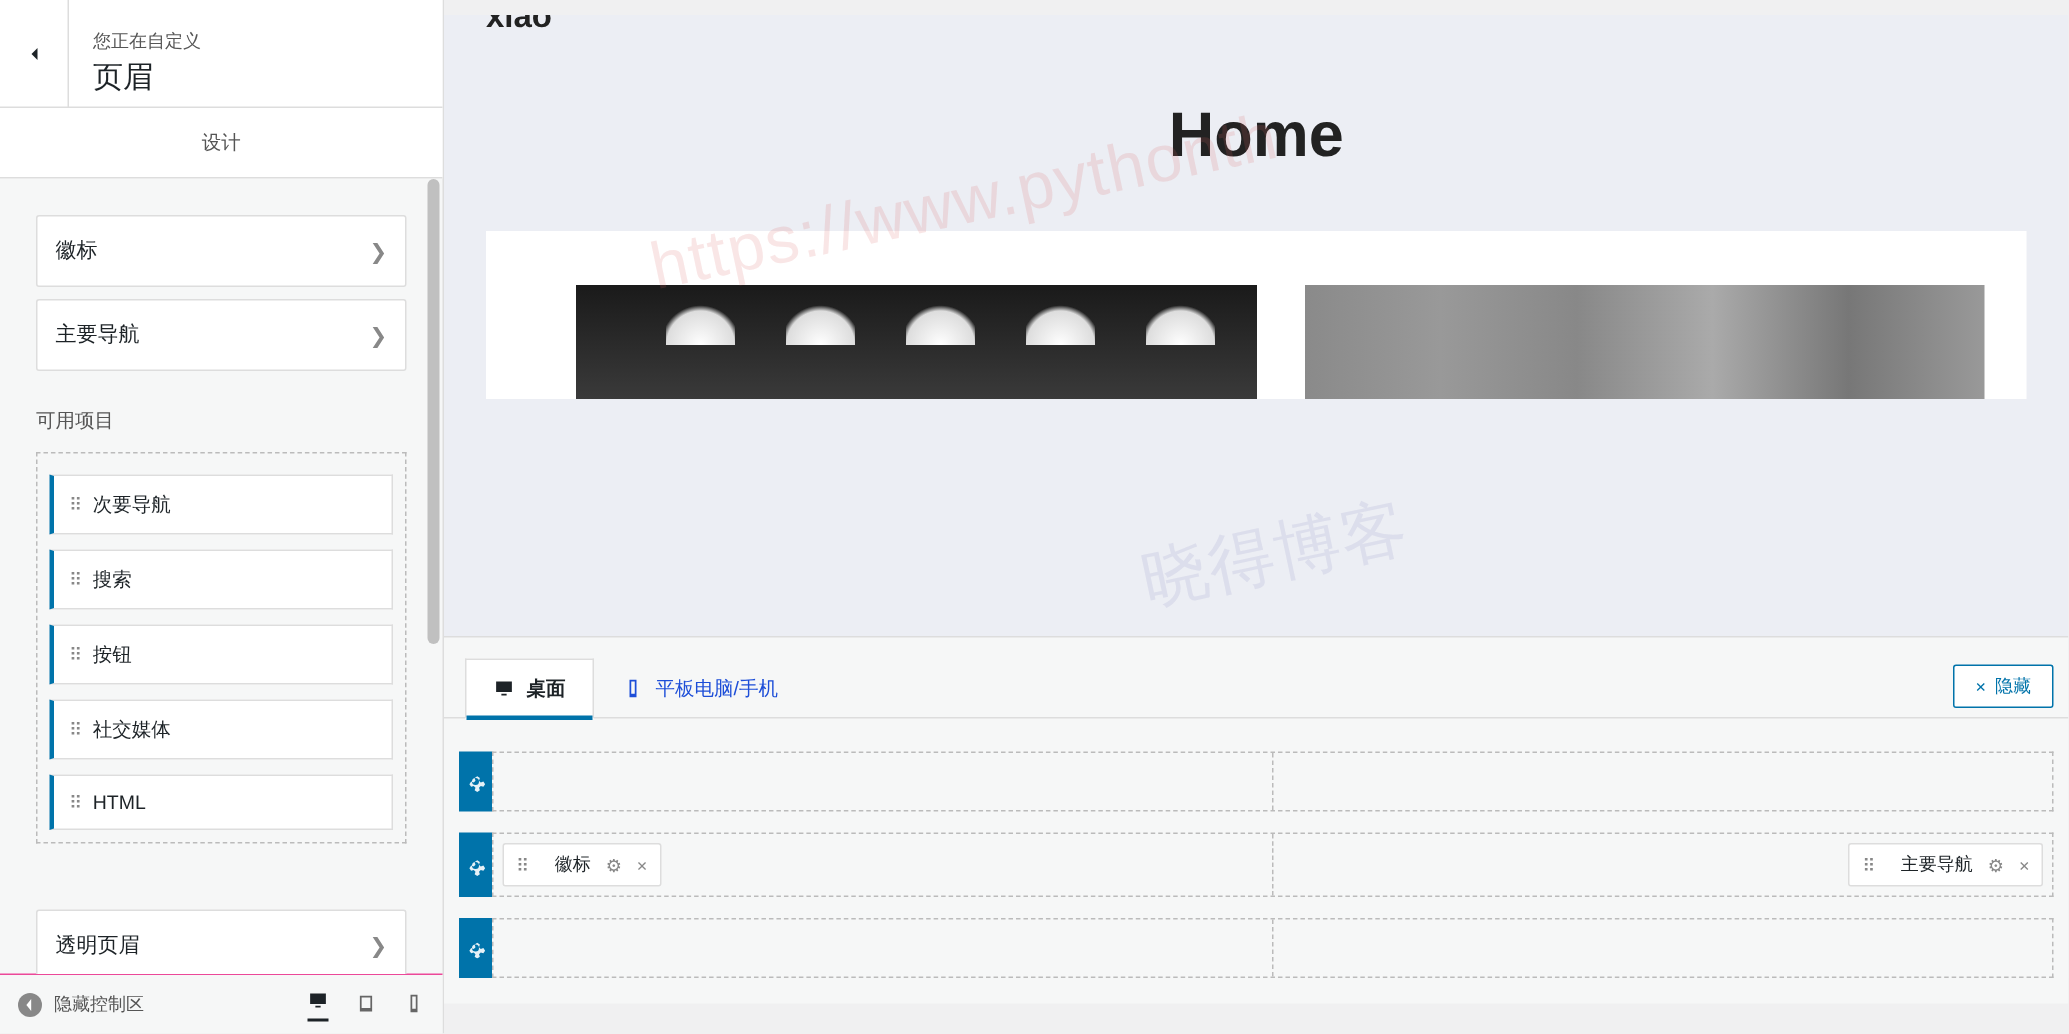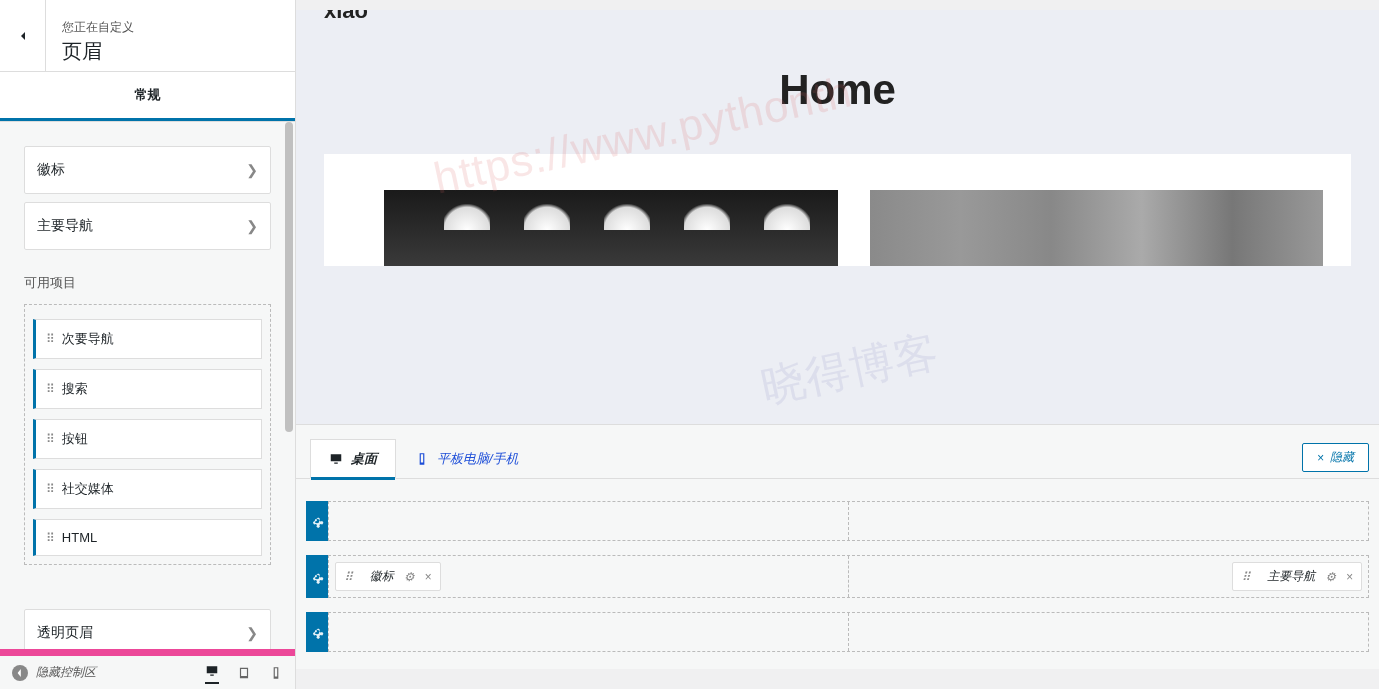--- a/index.html
+++ b/index.html
@@ -26,40 +26,40 @@
 .section-label { font-size: 13px; color: #555; margin: 24px 24px 12px 24px; }
 
 .drag-area { border: 1px dashed #bbb; margin: 0 24px; padding: 14px 8px 8px 8px; }
 .drag-item { background: #fff; border: 1px solid #ddd; border-left: 3px solid #0073aa; padding: 10px 10px; margin-bottom: 10px; display: flex; align-items: center; font-size: 13px; color: #1d2327; cursor: grab; }
 .drag-item:last-child { margin-bottom: 0; }
 .grip { color: #888; font-size: 12px; margin-right: 8px; letter-spacing: -1px; }
 
 .sidebar-scroll-track { position: absolute; right: 2px; top: 0; width: 8px; height: 100%; }
 .sidebar-scroll-thumb { position: absolute; right: 0; top: 0; width: 8px; height: 310px; background: #c0c0c0; border-radius: 4px; }
 
-.sidebar-footer { height: 40px; border-top: 7px solid #ec4899; background: #f6f7f7; display: flex; align-items: center; justify-content: space-between; padding: 0 12px; font-style: italic; }
+.sidebar-footer { height: 40px; border-top: 1px solid #ec4899; background: #f6f7f7; display: flex; align-items: center; justify-content: space-between; padding: 0 12px; }
 .hide-ctrl { display: flex; align-items: center; font-size: 12px; color: #555; cursor: pointer; gap: 8px; }
 .hide-ctrl .circ { width: 16px; height: 16px; border-radius: 50%; background: #888; display: flex; align-items: center; justify-content: center; }
 .hide-ctrl .circ svg { width: 8px; height: 8px; fill: #fff; }
 .dev-icons { display: flex; gap: 18px; align-items: center; }
 .dev-icons .ic { color: #666; cursor: pointer; }
 .dev-icons .ic.active { color: #1d2327; border-bottom: 2px solid #1d2327; padding-bottom: 2px; }
 
 .preview { position: absolute; left: 296px; top: 10px; width: 1083px; height: 424px; background: #eceef4; overflow: hidden; }
 .site-logo { font-size: 22px; font-weight: 700; color: #222; position: absolute; left: 28px; top: -12px; }
 .hero { background: #eceef4; padding: 56px 0 40px 0; text-align: center; }
 .hero h1 { font-size: 42px; font-weight: 800; color: #222; }
 .imgs { display: flex; gap: 32px; padding: 30px 28px 0 60px; }
 .img-box { height: 76px; background: linear-gradient(180deg,#2a2a2a 0%,#555 40%,#333 100%); position: relative; overflow: hidden; }
 .img-box.a { width: 464px; background: linear-gradient(180deg,#1a1a1a 0%,#3a3a3a 100%); }
 .img-box.b { width: 464px; background: linear-gradient(90deg,#8a8a8a 0%,#999 20%,#888 40%,#aaa 60%,#777 80%,#999 100%); }
 .lamp { position: absolute; width: 46px; height: 30px; background: radial-gradient(circle at 50% 100%,#fff 0%,#ddd 60%,transparent 70%); border-radius: 50% 50% 0 0; top: 10px; }
 .lamp.l1{left:60px;} .lamp.l2{left:140px;} .lamp.l3{left:220px;} .lamp.l4{left:300px;} .lamp.l5{left:380px;}
 
-.builder { position: absolute; left: 296px; top: 424px; width: 1083px; height: 245px; background: #f6f7f7; border-top: 1px solid #ddd; font-style: italic; }
+.builder { position: absolute; left: 296px; top: 424px; width: 1083px; height: 245px; background: #f6f7f7; border-top: 1px solid #ddd; }
 .builder-tabs { display: flex; align-items: center; padding: 14px 16px 0 14px; position: relative; }
 .btab { padding: 10px 18px; font-size: 13px; color: #1d4ed8; cursor: pointer; display: flex; align-items: center; gap: 8px; border: 1px solid transparent; }
 .btab.active { background: #fff; border: 1px solid #ddd; border-bottom: 1px solid #fff; border-top: 1px solid #ddd; color: #1d2327; font-weight: 600; position: relative; }
 .btab.active::after { content:""; position:absolute; left:0; right:0; bottom:-2px; height:3px; background:#0073aa; }
 .hide-btn { position: absolute; right: 10px; top: 18px; background: #fff; border: 1px solid #0073aa; color: #0073aa; padding: 5px 14px; font-size: 12px; cursor: pointer; border-radius: 2px; display: flex; align-items: center; gap: 6px; }
 
 .rows { padding: 8px 10px 0 10px; border-top: 1px solid #ddd; margin-top: -1px; background: #f6f7f7; }
 .row { display: flex; margin: 14px 0; }
 .row-gear { width: 22px; background: #0073aa; display: flex; align-items: center; justify-content: center; color: #fff; cursor: pointer; }
 .row-body { flex: 1; border: 1px dashed #bbb; min-height: 40px; display: flex; }
@@ -85,21 +85,21 @@
           <path d="M15 18l-6-6 6-6v12z"></path>
         </svg>
     </div>
     <div class="header-text">
       <div class="header-sub">您正在自定义</div>
       <div class="header-title">页眉</div>
     </div>
   </div>
 
   <div class="tabs">
-    <div class="tab active">常规</div>
+    <div class="tab">设计</div>
   </div>
 
   <div class="panel-body">
     <div class="item-btn">
       <span>徽标</span>
       <span class="chev">❯</span>
     </div>
     <div class="item-btn" style="margin-top:8px">
       <span>主要导航</span>
       <span class="chev">❯</span>

